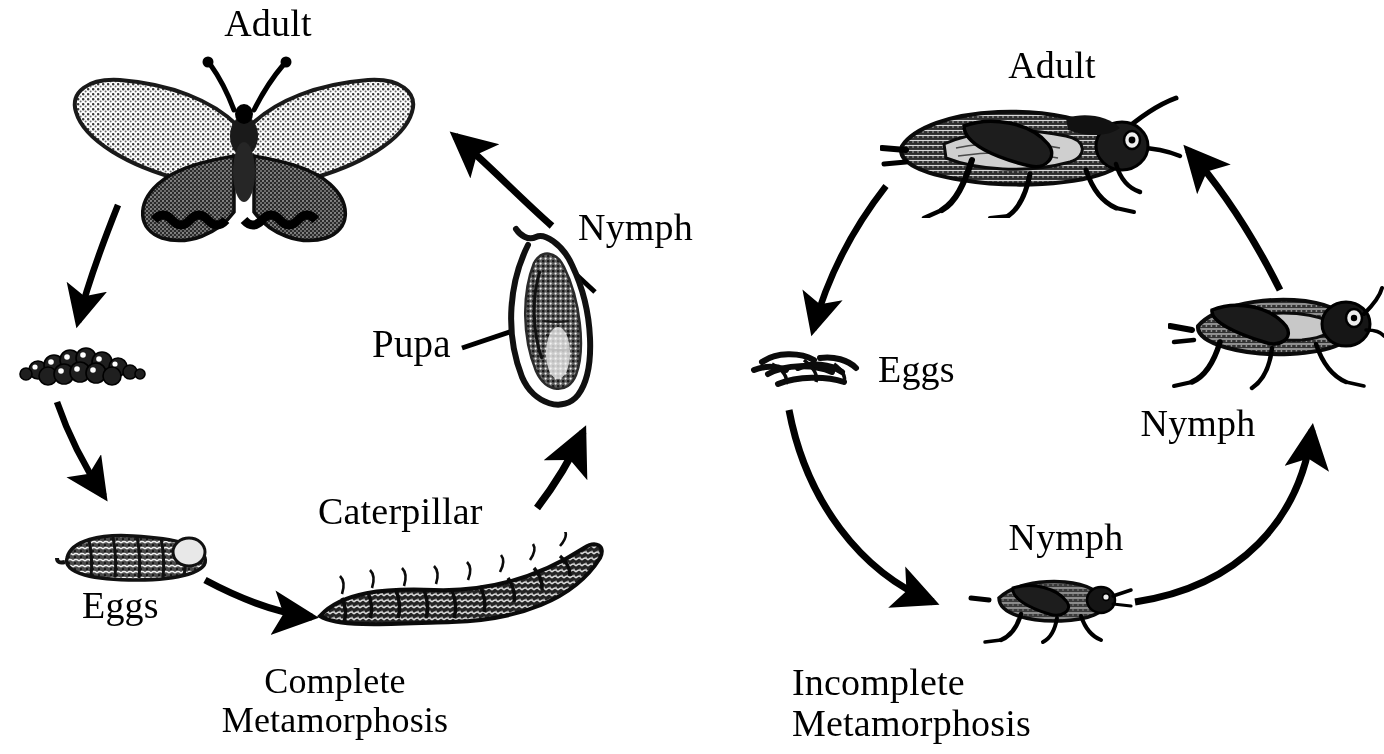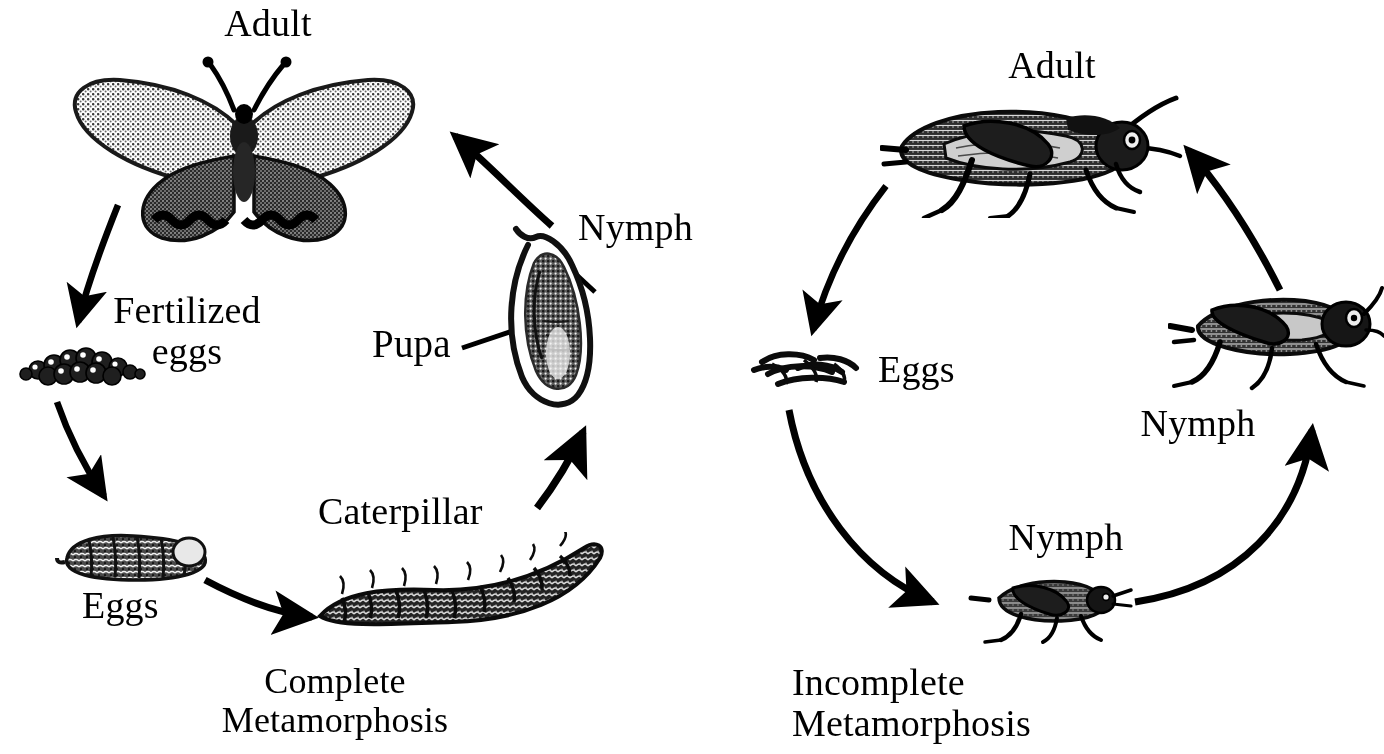--- a/index.html
+++ b/index.html
@@ -147,24 +147,20 @@
         <circle cx="49" cy="19" r="2.8"></circle>
           <circle cx="65" cy="17" r="2.8"></circle>
         <circle cx="81" cy="21" r="2.8"></circle>
           <circle cx="97" cy="26" r="2.6"></circle>
         <circle cx="43" cy="33" r="2.8"></circle>
           <circle cx="59" cy="31" r="2.8"></circle>
         <circle cx="75" cy="32" r="2.8"></circle>
       </g>
     </svg>
   </div>
-  <div class="label two-line" style="left:92px; top:290px; font-size:38px; text-align:center; width:190px;">
-    <div>Fertilized</div>
-    <div>eggs</div>
-  </div>
 
   <div class="art" style="left:55px; top:522px;">
     <svg width="165" height="70" viewBox="0 0 165 70">
       <defs>
         <pattern id="lrv" width="6" height="6" patternUnits="userSpaceOnUse">
           <rect width="6" height="6" fill="#4a4a4a"></rect>
           <path d="M0,3 q3,-3 6,0" stroke="#f2f2f2" stroke-width="1.6" fill="none"></path>
           <circle cx="2" cy="5" r="1.1" fill="#111"></circle>
         </pattern>
       </defs>

